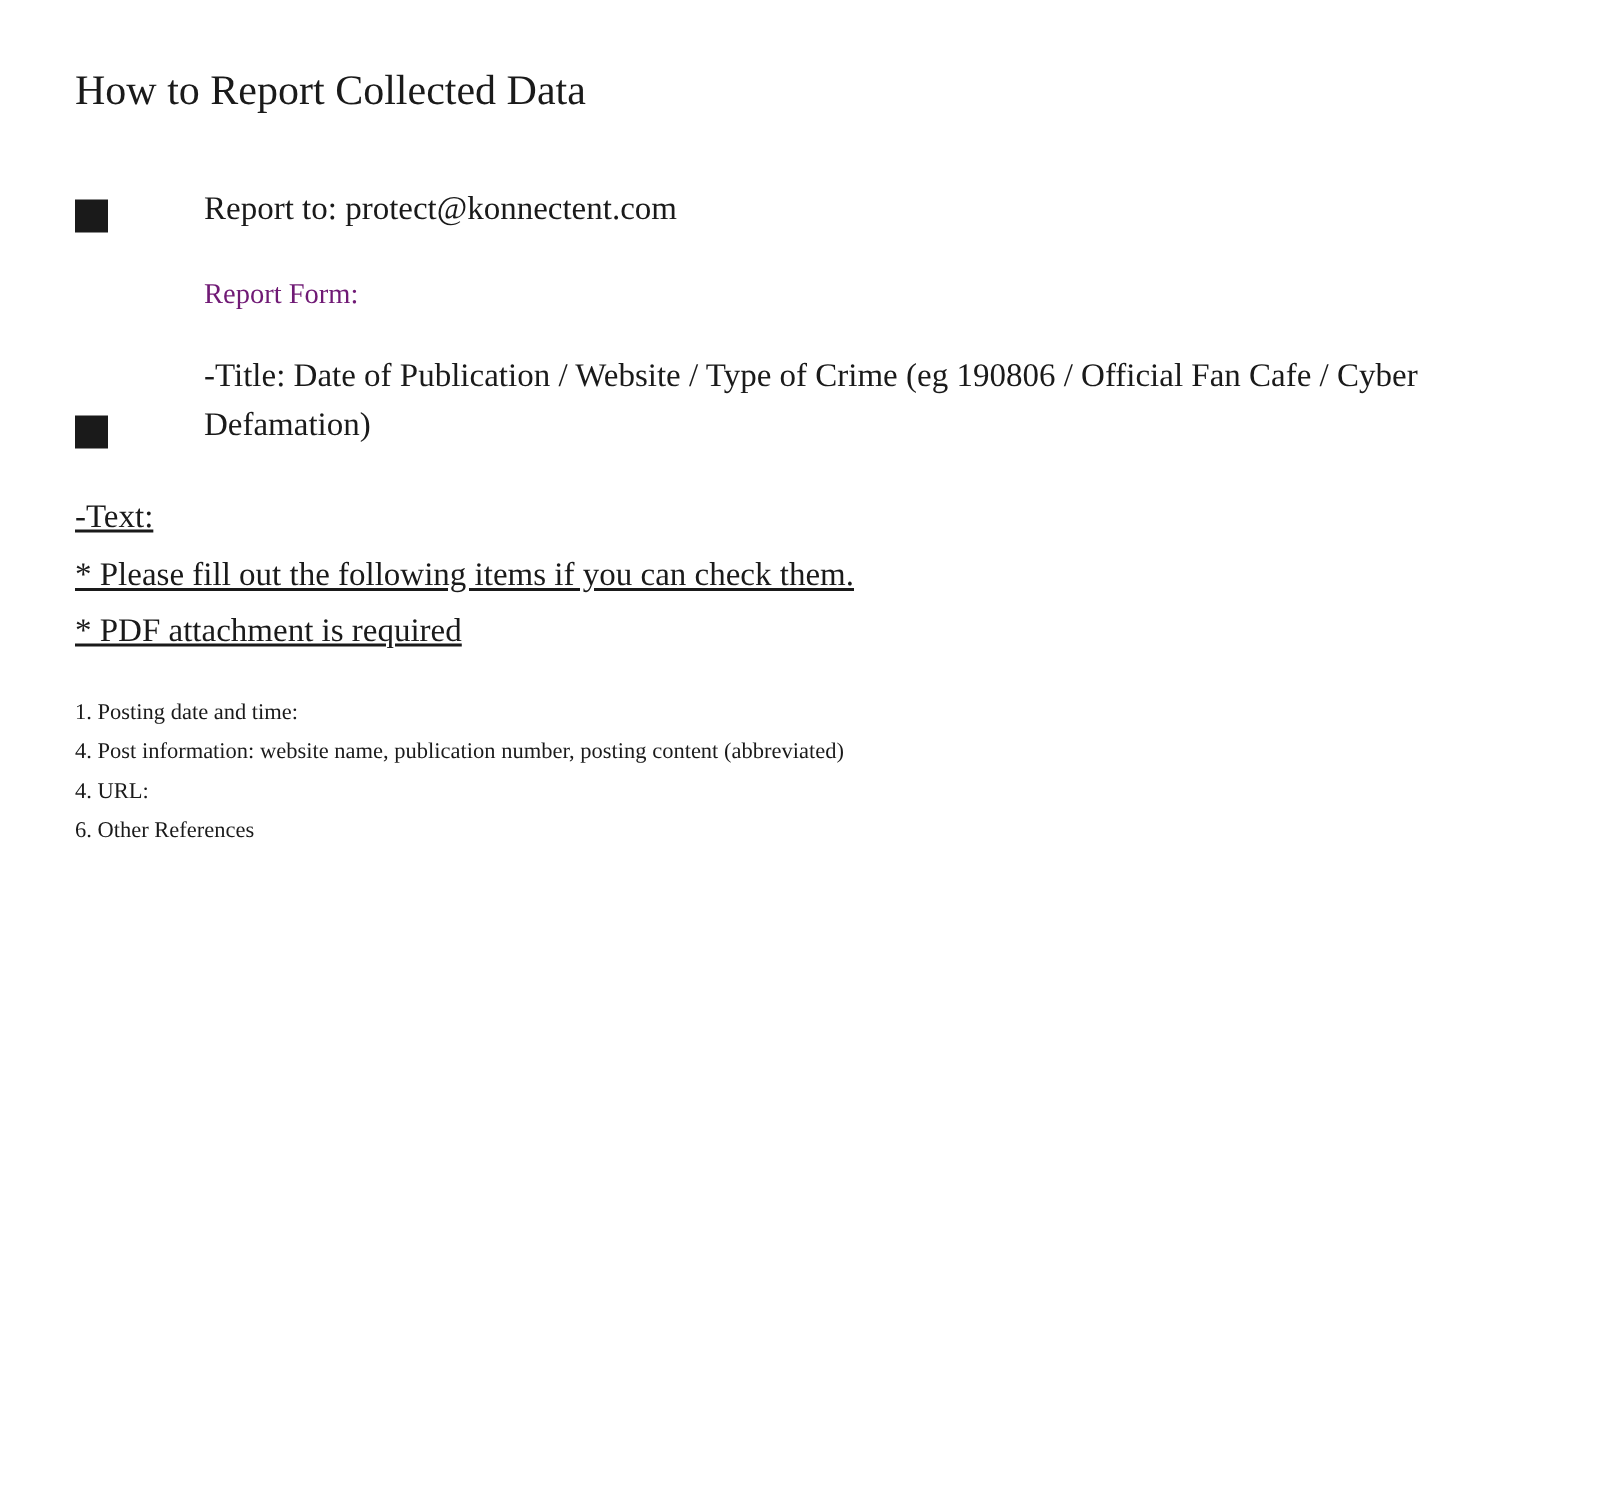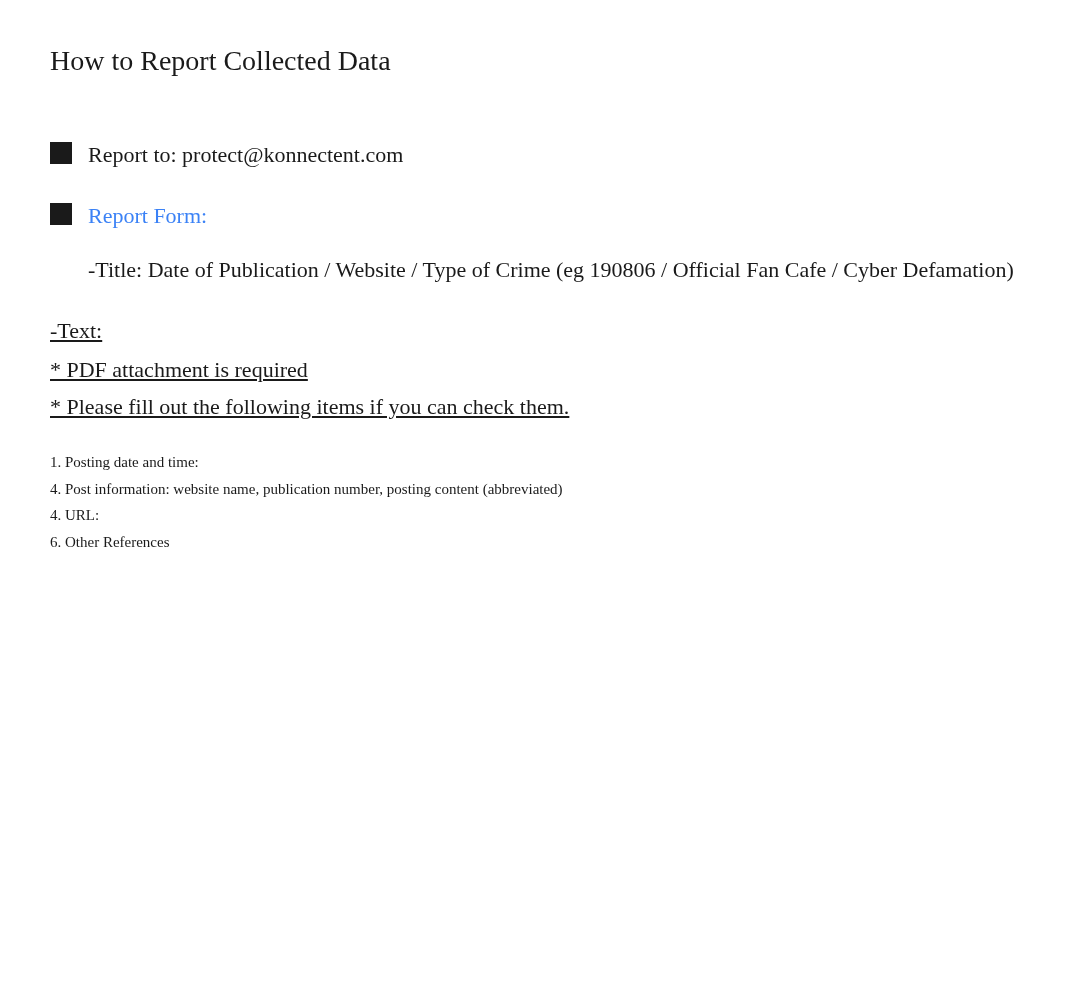--- a/index.html
+++ b/index.html
@@ -15,28 +15,29 @@
       color: #1a1a1a;
       width: 1080px;
       min-height: 998px;
       padding: 40px 50px;
       line-height: 1.5;
     }
 
     .page-title {
       font-size: 28px;
       font-weight: normal;
-      margin-bottom: 56px;
+      margin-bottom: 40px;
       color: #1a1a1a;
     }
 
     .bullet-item {
       display: flex;
-      align-items: flex-start;
+      align-items: flex-end;
       margin-bottom: 28px;
+      gap: 48px;
     }
 
     .black-square {
       display: inline-block;
       width: 22px;
       height: 22px;
       background-color: #1a1a1a;
       margin-right: 16px;
       margin-top: 4px;
       flex-shrink: 0;
@@ -45,22 +46,22 @@
     .bullet-content {
       flex: 1;
     }
 
     .report-to-text {
       font-size: 22px;
       color: #1a1a1a;
     }
 
     .report-form-label {
-      font-size: 22px;
-      color: #3b82f6;
+      font-size: 19px;
+      color: #701a75;
       margin-bottom: 21px;
     }
 
     .report-form-title {
       font-size: 22px;
       color: #1a1a1a;
       margin-top: 2px;
       line-height: 1.5;
     }
 
@@ -103,22 +104,22 @@
 <div class="bullet-item">
   <span class="black-square"></span>
   <div class="bullet-content">
     <div class="report-form-label">Report Form:</div>
     <div class="report-form-title">-Title: Date of Publication / Website / Type of Crime (eg 190806 / Official Fan Cafe / Cyber Defamation)</div>
   </div>
 </div>
 
 <div class="text-section">
   <div class="text-label">-Text:</div>
+  <div class="text-note">* Please fill out the following items if you can check them.</div>
   <div class="text-note">* PDF attachment is required</div>
-  <div class="text-note">* Please fill out the following items if you can check them.</div>
 </div>
 
 <div class="numbered-list">
   <div class="numbered-item">1. Posting date and time:</div>
   <div class="numbered-item">4. Post information: website name, publication number, posting content (abbreviated)</div>
   <div class="numbered-item">4. URL:</div>
   <div class="numbered-item">6. Other References</div>
 </div>
 
 </body></html>

